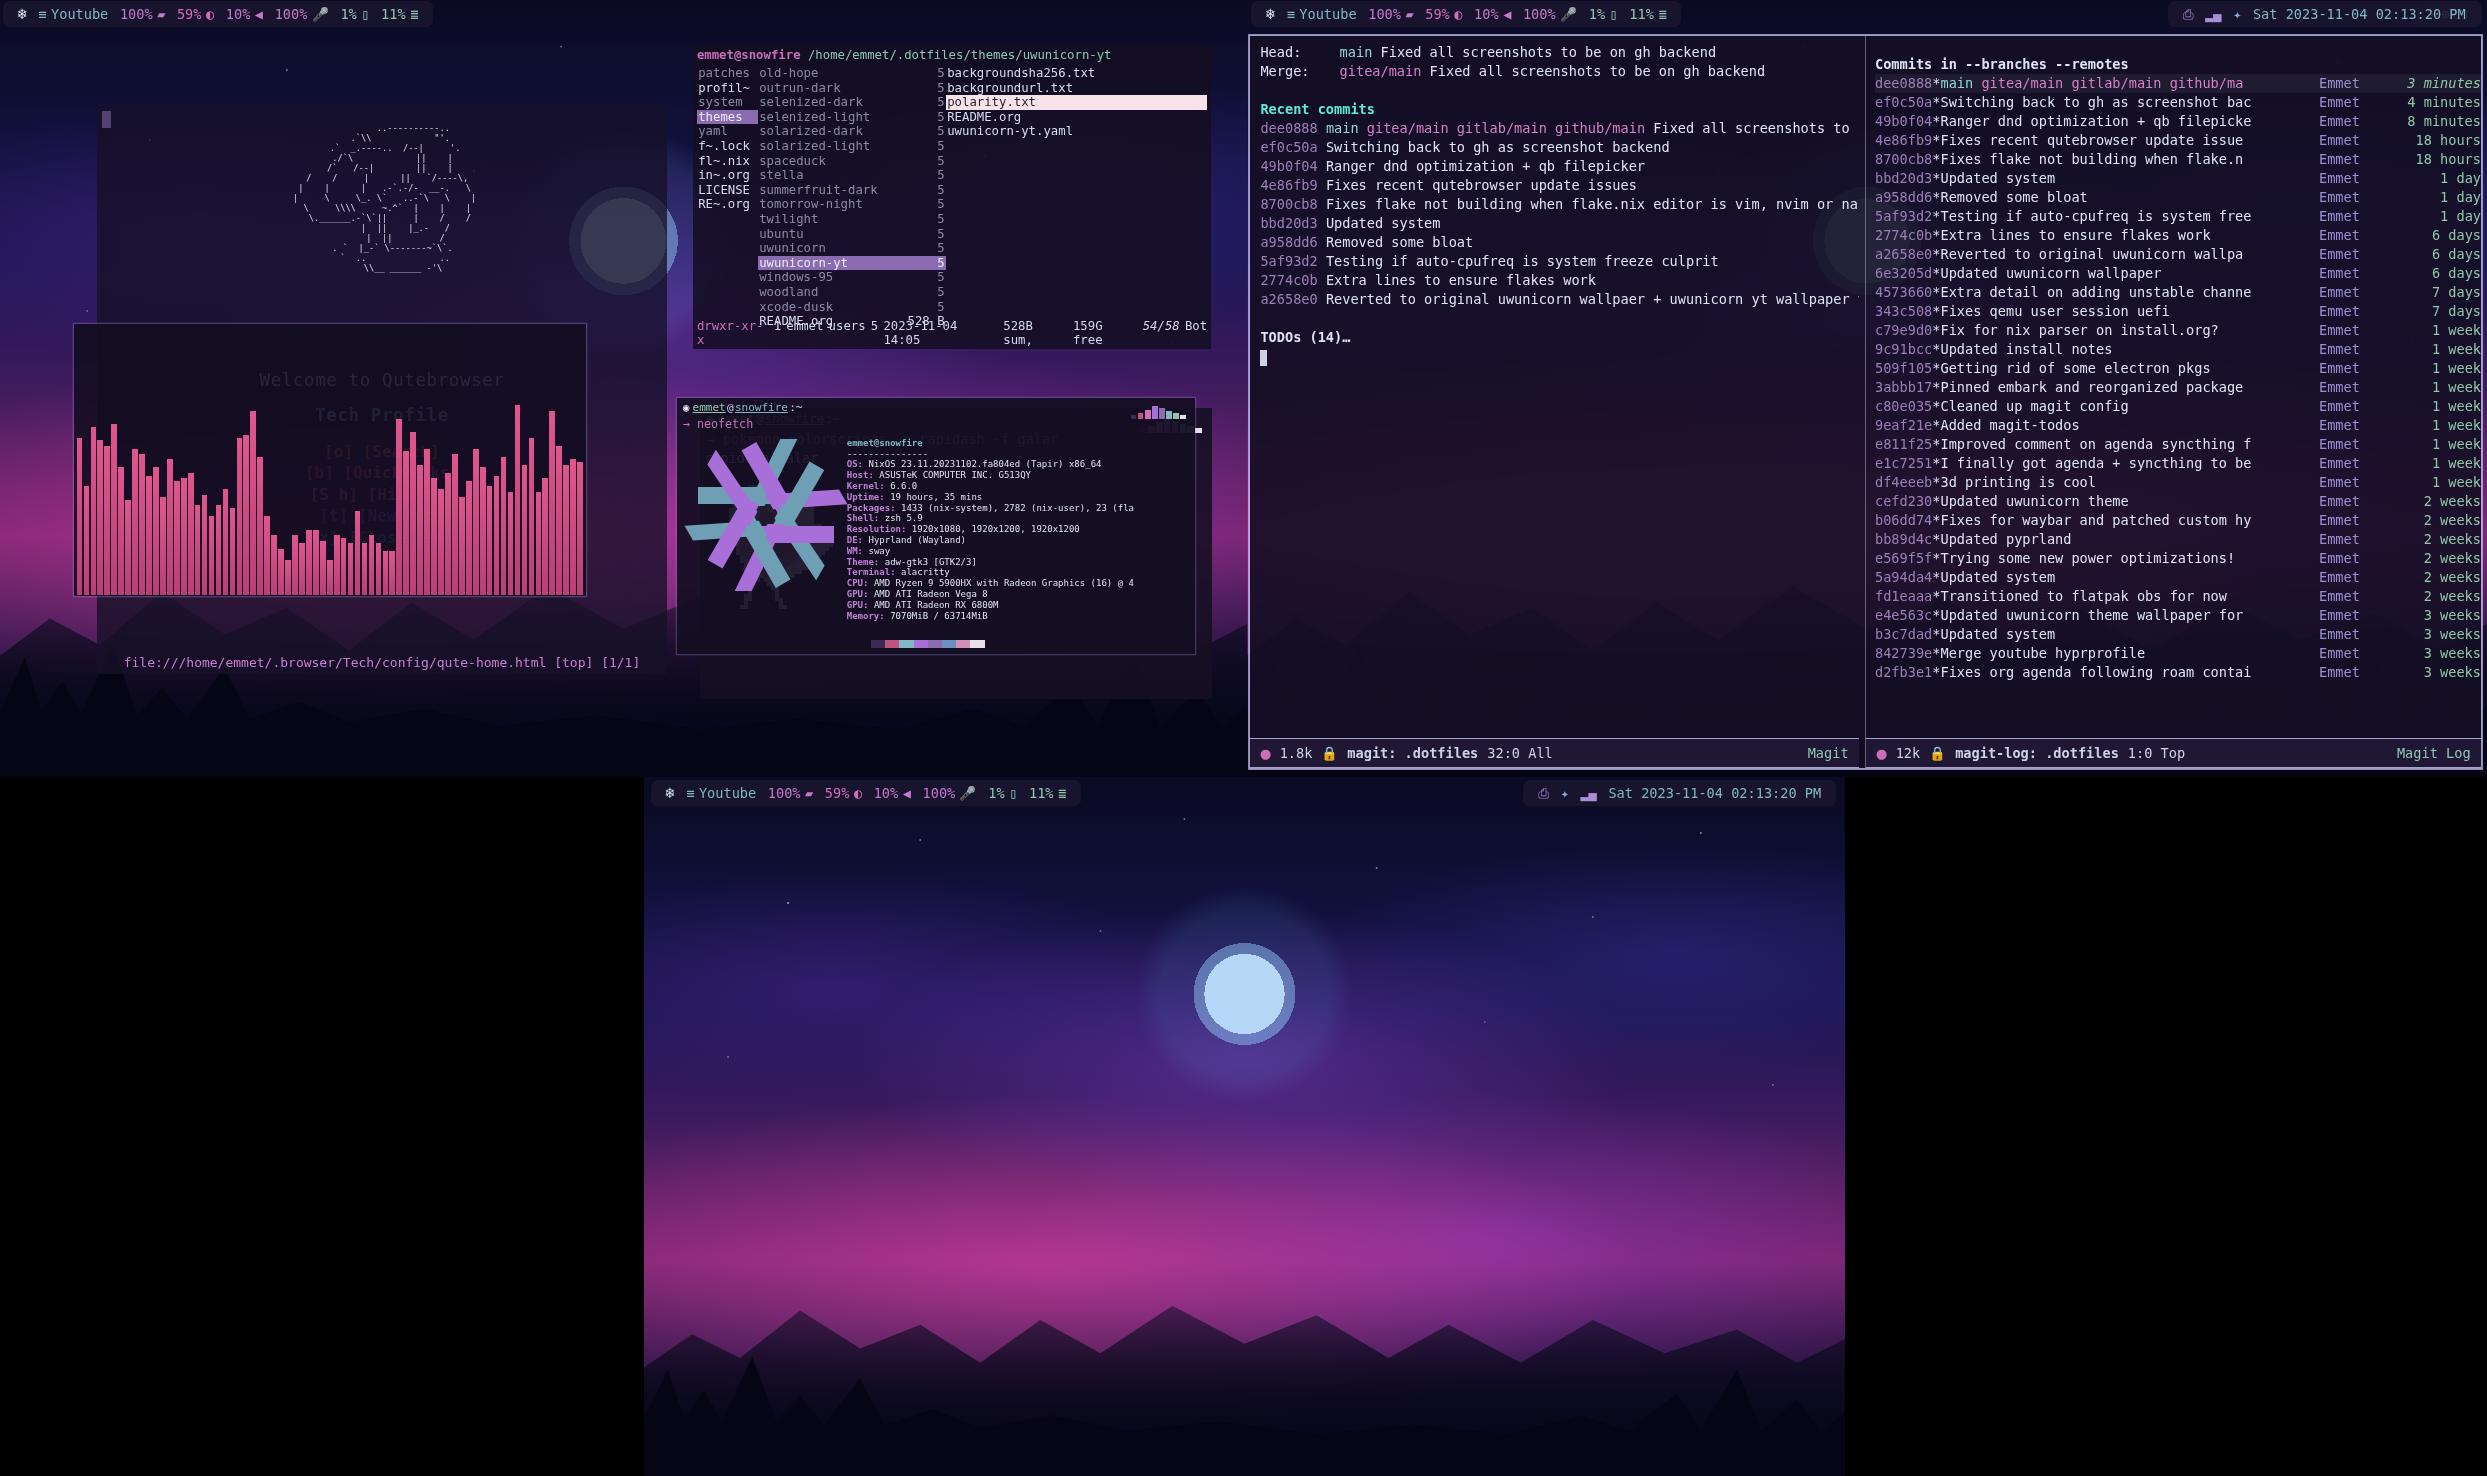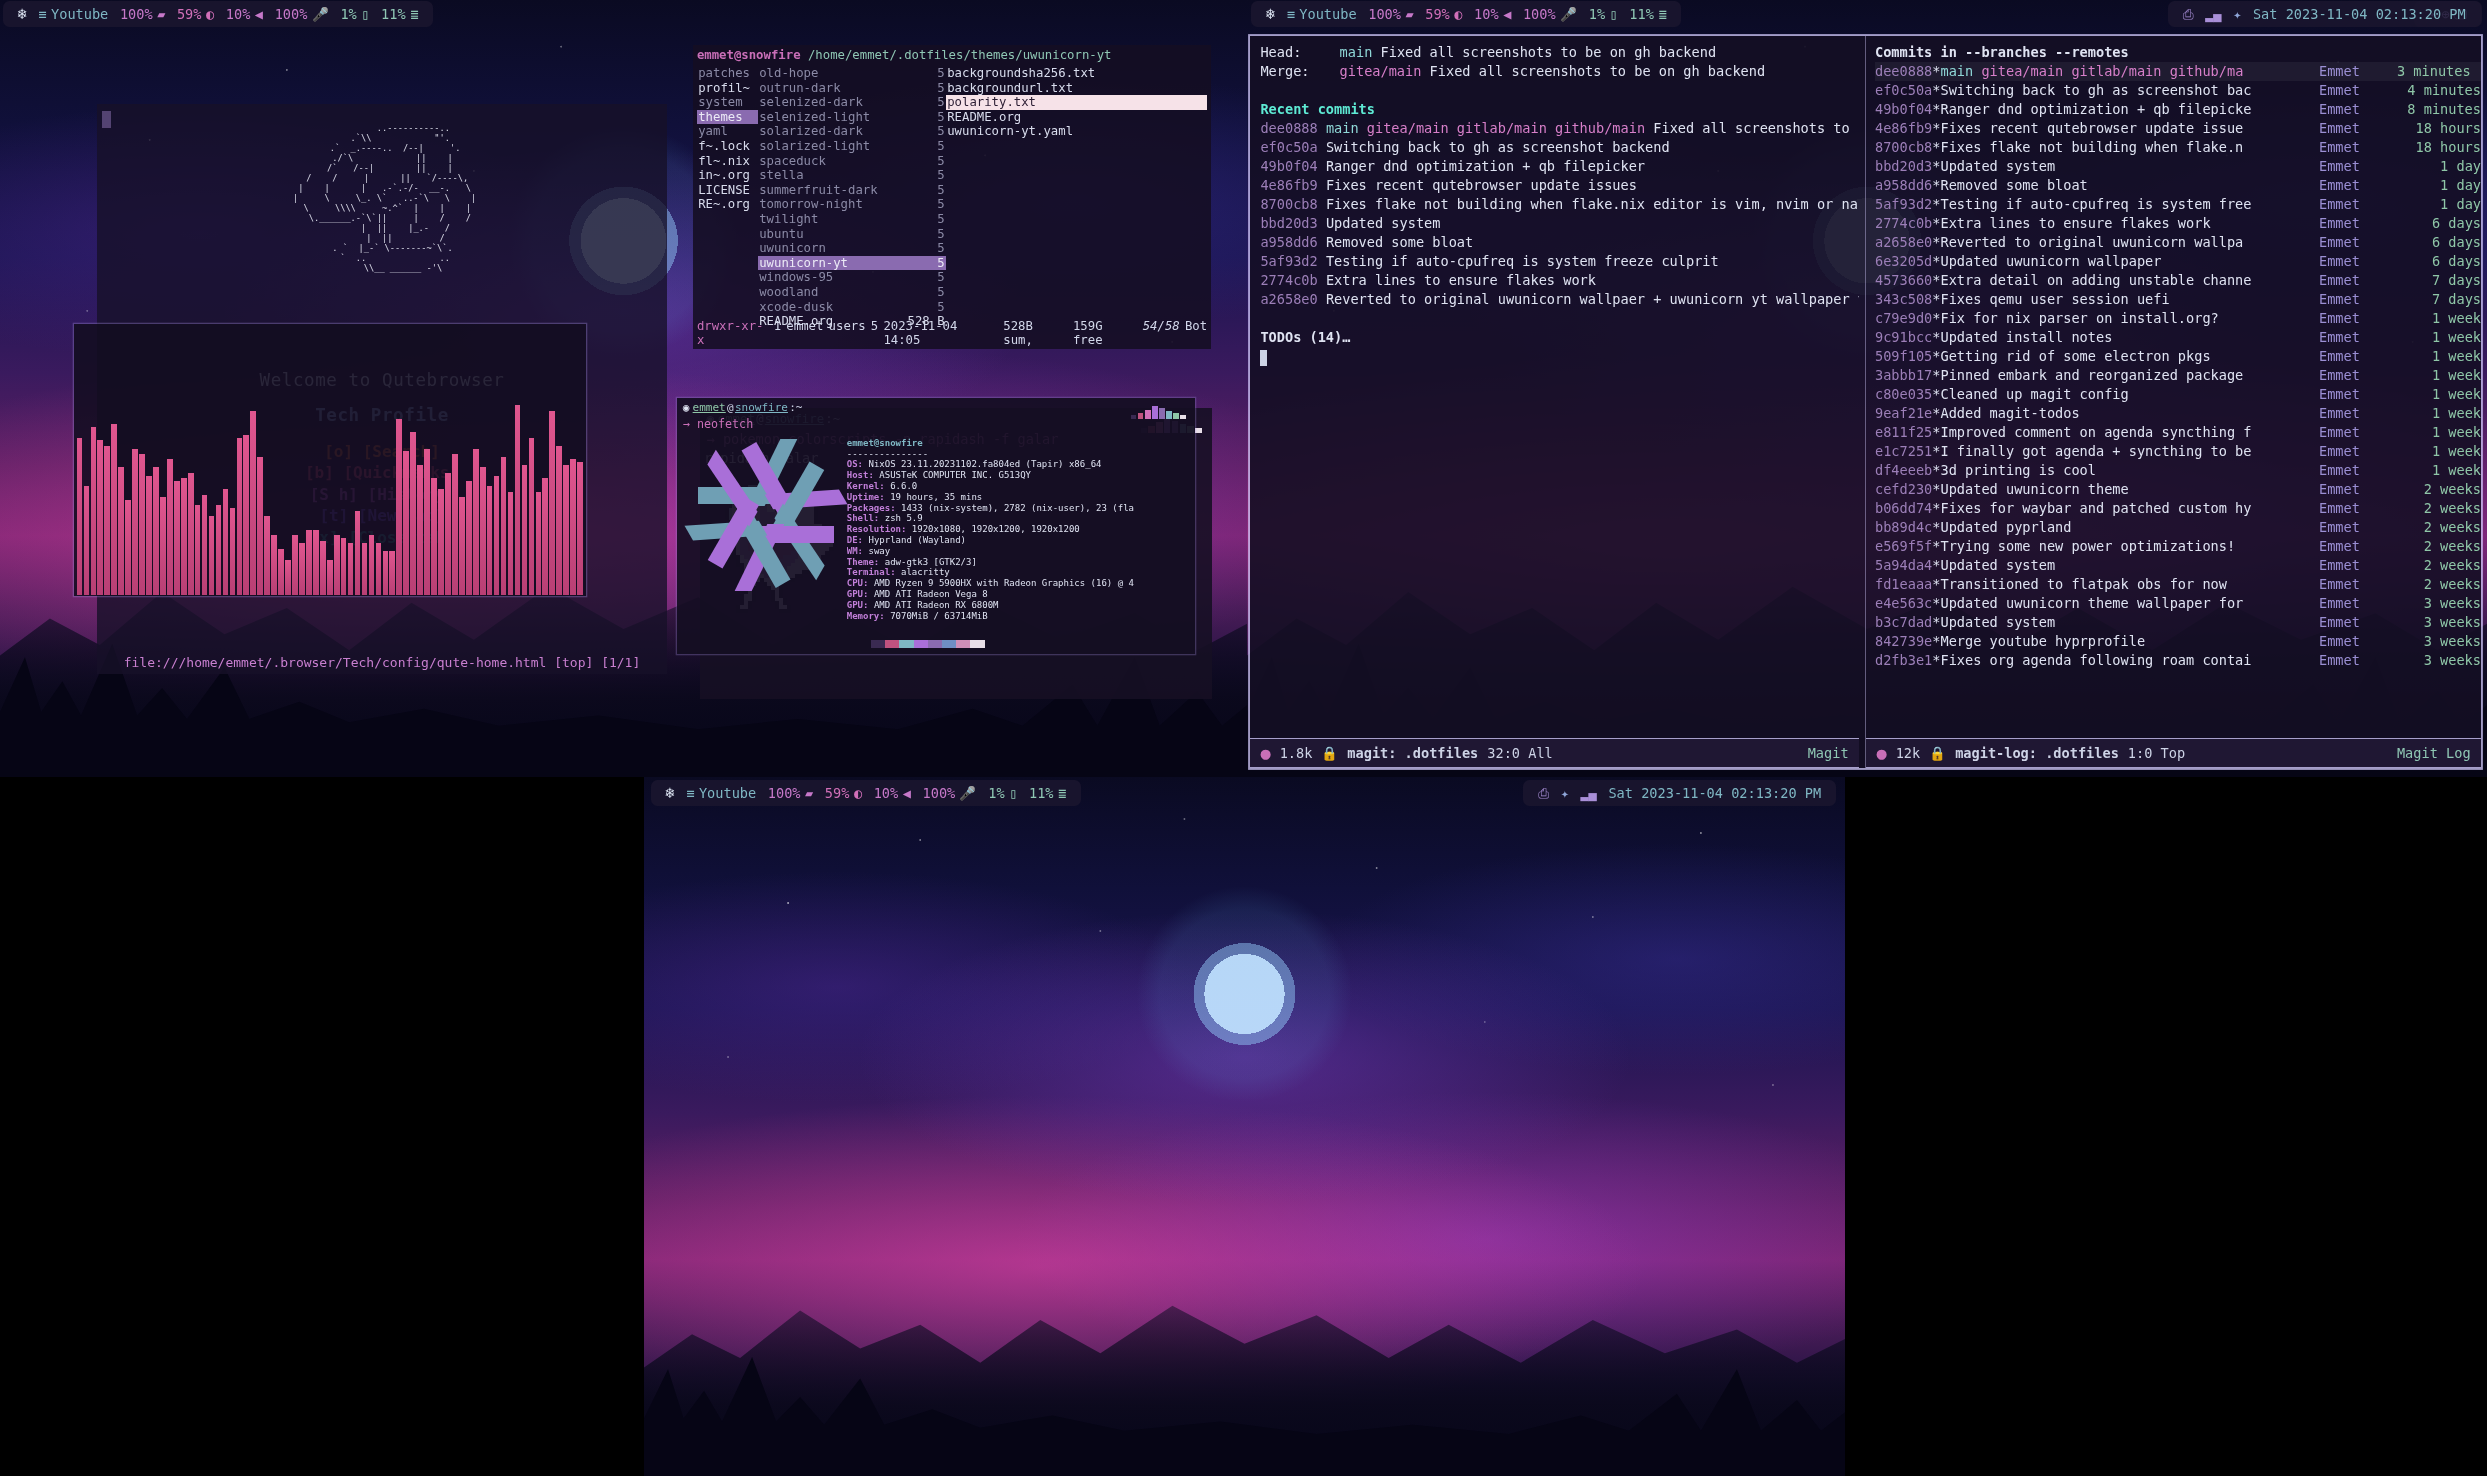--- a/index.html
+++ b/index.html
@@ -794,29 +794,29 @@
       <span style="color:#c96fb8;font-size:17px;line-height:1;">●</span>
       <span>1.8k</span>
       <span style="color:#d16fb8;">🔒</span>
       <span style="font-weight:bold;">magit: .dotfiles</span>
       <span>32:0 All</span>
       <span class="right">Magit</span>
     </div>
   </div>
 
   <div class="pane pR">
-    <div style="padding:6.5px 0 0 9px;">
+    <div style="padding:6.5px 0 0 9px;margin-top:12px;">
       <div class="mg-line" style="font-weight:bold;color:#dfe3f2;">Commits in --branches --remotes</div>
       <div id="magit-log-rows">
           <div class="mg-line" style="display: flex; align-items: baseline; background: rgba(255, 255, 255, 0.055);">
             <span class="mg-hash" style="flex: 0 0 auto;">dee0888</span>
             <span style="flex: 0 0 auto;"> * </span>
             <span style="flex: 1 1 auto; overflow: hidden; white-space: nowrap;"><span class="mg-br-main">main </span><span class="mg-br-gitea">gitea/main </span><span class="mg-br-gitea">gitlab/main </span><span class="mg-br-gitea">github/ma </span></span>
             <span class="mg-auth" style="flex: 0 0 auto; width: 78px;">Emmet</span>
-            <span class="mg-age" style="flex: 0 0 auto; width: 84px; ">3 minutes</span>
+            <span class="mg-age" style="flex: 0 0 auto; width: 84px; text-align: right; font-style: italic;">3 minutes</span>
           </div>
           <div class="mg-line" style="display: flex; align-items: baseline;">
             <span class="mg-hash" style="flex: 0 0 auto;">ef0c50a</span>
             <span style="flex: 0 0 auto;"> * </span>
             <span style="flex: 1 1 auto; overflow: hidden; white-space: nowrap;"><span class="mg-kw">Switching back to gh as screenshot bac</span></span>
             <span class="mg-auth" style="flex: 0 0 auto; width: 78px;">Emmet</span>
             <span class="mg-age" style="flex: 0 0 auto; width: 84px; text-align: right;">4 minutes</span>
           </div>
           <div class="mg-line" style="display: flex; align-items: baseline;">
             <span class="mg-hash" style="flex: 0 0 auto;">49b0f04</span>

